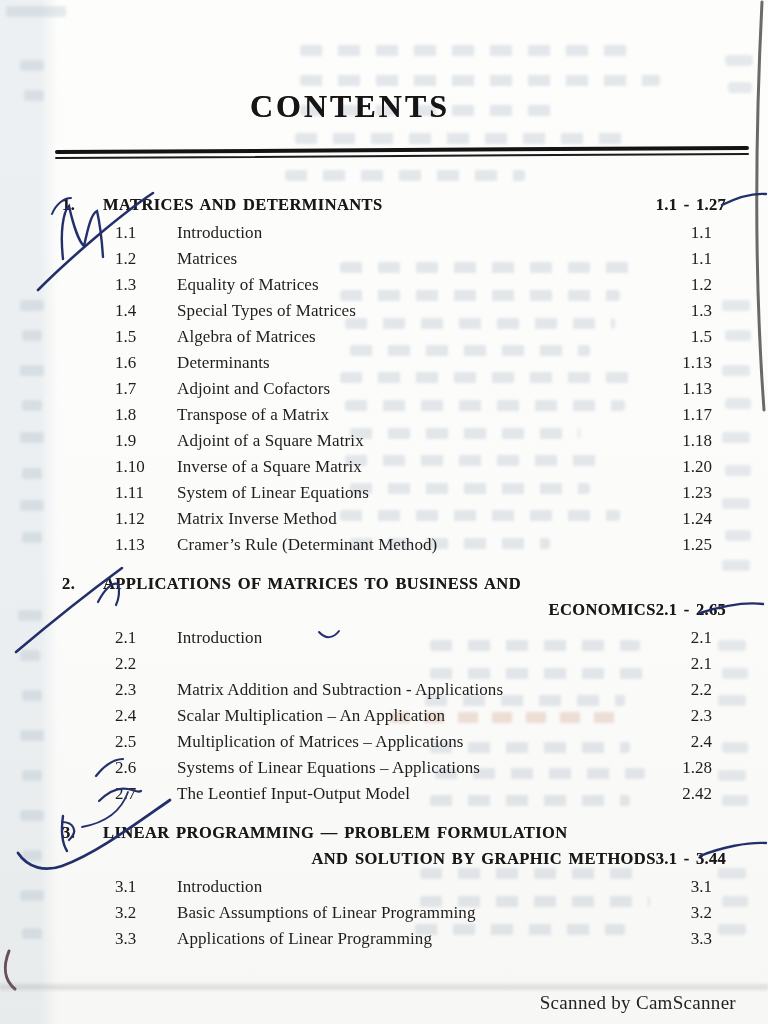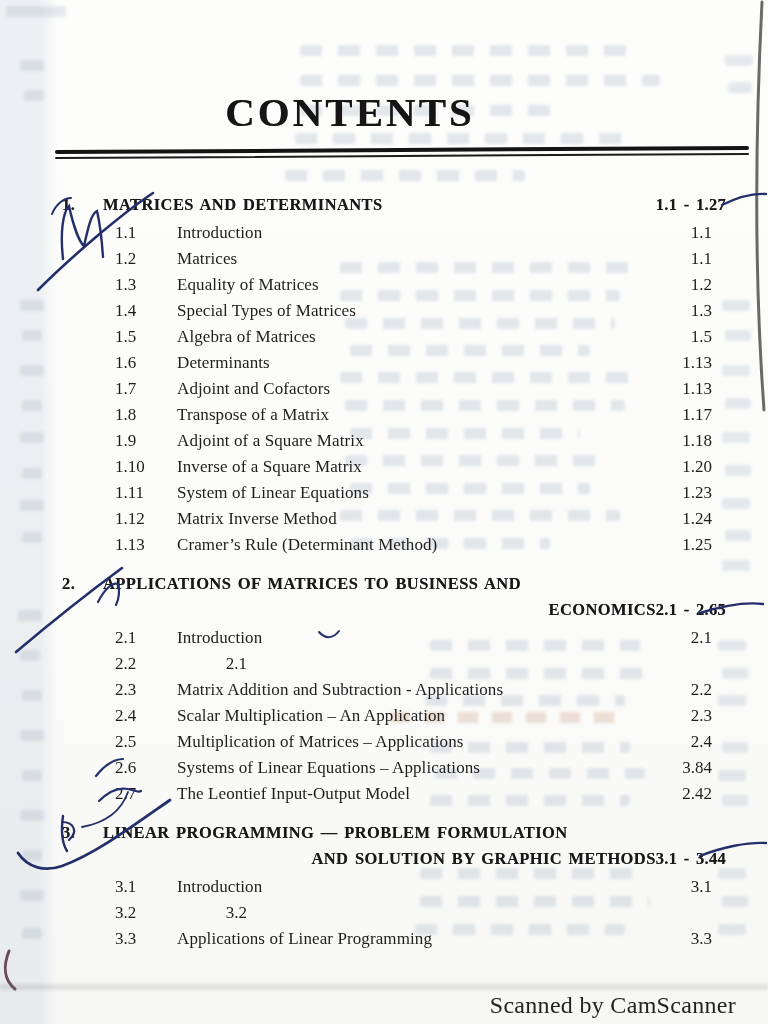--- a/index.html
+++ b/index.html
@@ -16,21 +16,21 @@
     color:#1f1d1d;
   }
   
   .bottom-band{
     position:absolute;left:0;top:982px;width:768px;height:10px;
     background:linear-gradient(180deg, rgba(120,120,120,0), rgba(120,120,120,.22), rgba(120,120,120,0));
     filter:blur(1px);
   }
   .title{
     position:absolute;left:0;top:88px;width:700px;
-    text-align:center;font-size:41px;font-weight:bold;letter-spacing:3px;
+    text-align:center;font-size:32px;font-weight:bold;letter-spacing:3px;
     color:#161414;text-shadow:0 0 .5px rgba(0,0,0,.55);
   }
   .double-rule{
     position:absolute;left:55px;top:148px;width:694px;height:10px;
     transform:rotate(-.35deg);
   }
   .double-rule .r1{height:4px;background:#141414;border-radius:2px;}
   .double-rule .r2{height:2px;background:#1c1c1c;margin-top:3px;border-radius:2px;}
   .toc{
     position:absolute;left:62px;top:192px;width:650px;
@@ -39,27 +39,27 @@
   .chapter{margin:0;}
   .chapter + .chapter{margin-top:13px;}
   .ch-head{display:flex;align-items:flex-start;font-weight:bold;letter-spacing:.4px;word-spacing:2px;font-size:16.5px;color:#191717;text-shadow:0 0 .5px rgba(0,0,0,.5);}
   .ch-num{width:41px;flex:0 0 41px;}
   .ch-title-block{flex:1;}
   .ch-line2-row{display:flex;}
   .ch-line2-text{flex:1;text-align:right;}
   .ch-range{font-weight:bold;letter-spacing:.3px;white-space:nowrap;margin-right:-14px;}
   .ch-head.single .ch-title{flex:1;}
   .rows{margin-top:2px;}
-  .row{display:flex;margin-left:53px;}
+  .row{display:flex;margin-left:53px;justify-content:space-between;}
   .s-num{flex:0 0 62px;}
   .s-title{flex:1;letter-spacing:.1px;}
   .s-page{flex:0 0 70px;text-align:right;white-space:nowrap;}
   .footer{
     position:absolute;right:32px;top:992px;
-    font-size:24px;color:#232323;letter-spacing:.3px;
+    font-size:19px;color:#232323;letter-spacing:.3px;
   }
   .ink-overlay{position:absolute;left:0;top:0;width:768px;height:1024px;pointer-events:none;}
   .bleed{position:absolute;height:11px;border-radius:3px;
     background:repeating-linear-gradient(90deg, rgba(148,165,182,.55) 0 22px, rgba(148,165,182,0) 22px 38px);
     filter:blur(1.6px);opacity:.45;}
   .bleed.warm{background:repeating-linear-gradient(90deg, rgba(202,148,118,.55) 0 20px, rgba(202,148,118,0) 20px 34px);opacity:.5;}
   .bleed.blob{background:rgba(148,165,182,.5);}
 </style>
 </head>
 <body>
@@ -251,21 +251,21 @@
             <span class="s-page">2.3</span>
           </div>
         <div class="row">
             <span class="s-num">2.5</span>
             <span class="s-title">Multiplication of Matrices – Applications</span>
             <span class="s-page">2.4</span>
           </div>
         <div class="row">
             <span class="s-num">2.6</span>
             <span class="s-title">Systems of Linear Equations – Applications</span>
-            <span class="s-page">3.84</span>
+            <span class="s-page">1.28</span>
           </div>
         <div class="row">
             <span class="s-num">2.7</span>
             <span class="s-title">The  Leontief  Input-Output  Model</span>
             <span class="s-page">2.42</span>
           </div>
       </div>
     </section>
 
     <section class="chapter">
@@ -280,20 +280,21 @@
         </span>
       </div>
       <div class="rows">
         <div class="row">
             <span class="s-num">3.1</span>
             <span class="s-title">Introduction</span>
             <span class="s-page">3.1</span>
           </div>
         <div class="row">
             <span class="s-num">3.2</span>
+            <span class="s-title">Basic Assumptions of Linear Programming</span>
             <span class="s-page">3.2</span>
           </div>
         <div class="row">
             <span class="s-num">3.3</span>
             <span class="s-title">Applications of Linear Programming</span>
             <span class="s-page">3.3</span>
           </div>
       </div>
     </section>
 

